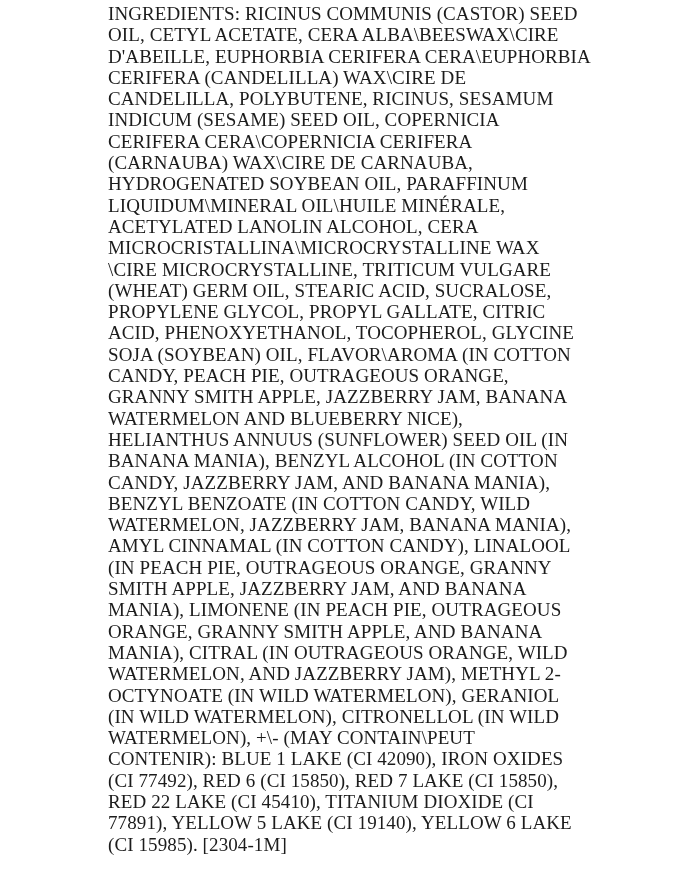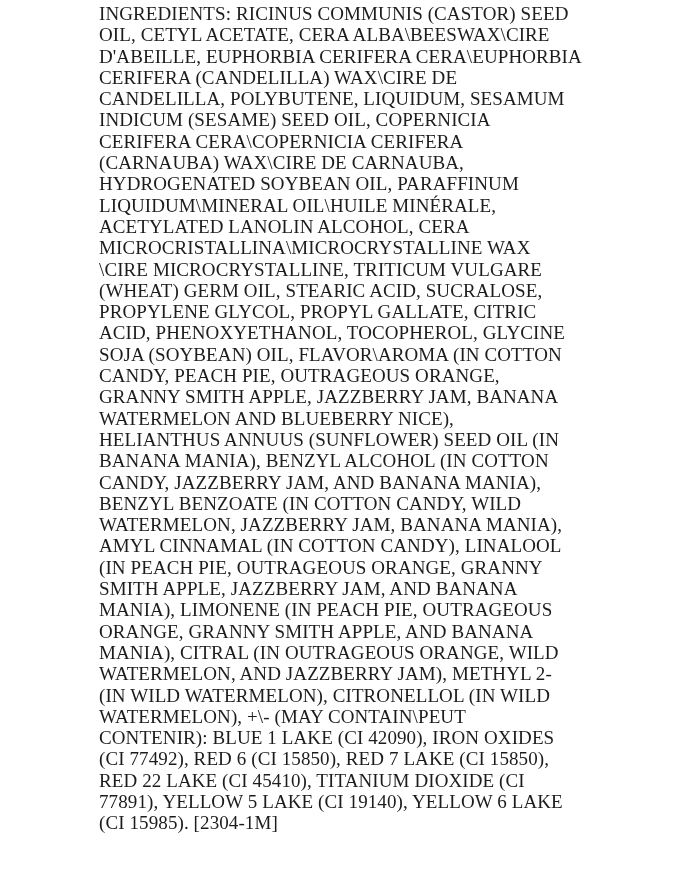--- a/index.html
+++ b/index.html
@@ -9,21 +9,21 @@
   }
   .page {
     position: relative;
     width: 675px;
     height: 879px;
     background: #ffffff;
     overflow: hidden;
   }
   .text-block {
     position: absolute;
-    left: 99px;
+    left: 108px;
     top: 3px;
     width: 470px;
     font-family: "Liberation Serif", "DejaVu Serif", serif;
     font-size: 19px;
     line-height: 21.3px;
     color: #1c1c1c;
     letter-spacing: 0.1px;
   }
   .line {
     white-space: nowrap;
@@ -31,21 +31,21 @@
 </style>
 </head>
 <body>
 
 <div class="page">
   <div class="text-block">
       <div class="line">INGREDIENTS: RICINUS COMMUNIS (CASTOR) SEED</div>
       <div class="line">OIL, CETYL ACETATE, CERA ALBA\BEESWAX\CIRE</div>
       <div class="line">D'ABEILLE, EUPHORBIA CERIFERA CERA\EUPHORBIA</div>
       <div class="line">CERIFERA (CANDELILLA) WAX\CIRE DE</div>
-      <div class="line">CANDELILLA, POLYBUTENE, LIQUIDUM, SESAMUM</div>
+      <div class="line">CANDELILLA, POLYBUTENE, RICINUS, SESAMUM</div>
       <div class="line">INDICUM (SESAME) SEED OIL, COPERNICIA</div>
       <div class="line">CERIFERA CERA\COPERNICIA CERIFERA</div>
       <div class="line">(CARNAUBA) WAX\CIRE DE CARNAUBA,</div>
       <div class="line">HYDROGENATED SOYBEAN OIL, PARAFFINUM</div>
       <div class="line">LIQUIDUM\MINERAL OIL\HUILE MINÉRALE,</div>
       <div class="line">ACETYLATED LANOLIN ALCOHOL, CERA</div>
       <div class="line">MICROCRISTALLINA\MICROCRYSTALLINE WAX</div>
       <div class="line">\CIRE MICROCRYSTALLINE, TRITICUM VULGARE</div>
       <div class="line">(WHEAT) GERM OIL, STEARIC ACID, SUCRALOSE,</div>
       <div class="line">PROPYLENE GLYCOL, PROPYL GALLATE, CITRIC</div>
@@ -59,20 +59,21 @@
       <div class="line">CANDY, JAZZBERRY JAM, AND BANANA MANIA),</div>
       <div class="line">BENZYL BENZOATE (IN COTTON CANDY, WILD</div>
       <div class="line">WATERMELON, JAZZBERRY JAM, BANANA MANIA),</div>
       <div class="line">AMYL CINNAMAL (IN COTTON CANDY), LINALOOL</div>
       <div class="line">(IN PEACH PIE, OUTRAGEOUS ORANGE, GRANNY</div>
       <div class="line">SMITH APPLE, JAZZBERRY JAM, AND BANANA</div>
       <div class="line">MANIA), LIMONENE (IN PEACH PIE, OUTRAGEOUS</div>
       <div class="line">ORANGE, GRANNY SMITH APPLE, AND BANANA</div>
       <div class="line">MANIA), CITRAL (IN OUTRAGEOUS ORANGE, WILD</div>
       <div class="line">WATERMELON, AND JAZZBERRY JAM), METHYL 2-</div>
+      <div class="line">OCTYNOATE (IN WILD WATERMELON), GERANIOL</div>
       <div class="line">(IN WILD WATERMELON), CITRONELLOL (IN WILD</div>
       <div class="line">WATERMELON), +\- (MAY CONTAIN\PEUT</div>
       <div class="line">CONTENIR): BLUE 1 LAKE (CI 42090), IRON OXIDES</div>
       <div class="line">(CI 77492), RED 6 (CI 15850), RED 7 LAKE (CI 15850),</div>
       <div class="line">RED 22 LAKE (CI 45410), TITANIUM DIOXIDE (CI</div>
       <div class="line">77891), YELLOW 5 LAKE (CI 19140), YELLOW 6 LAKE</div>
       <div class="line">(CI 15985). [2304-1M]</div>
     </div>
 </div>
 

